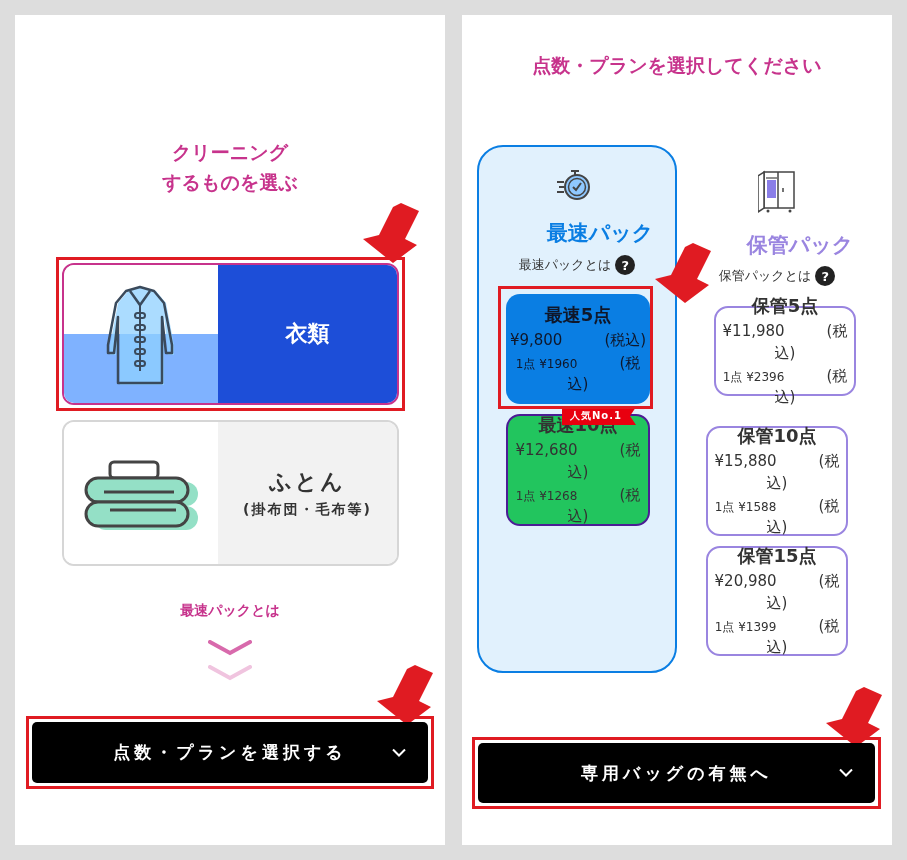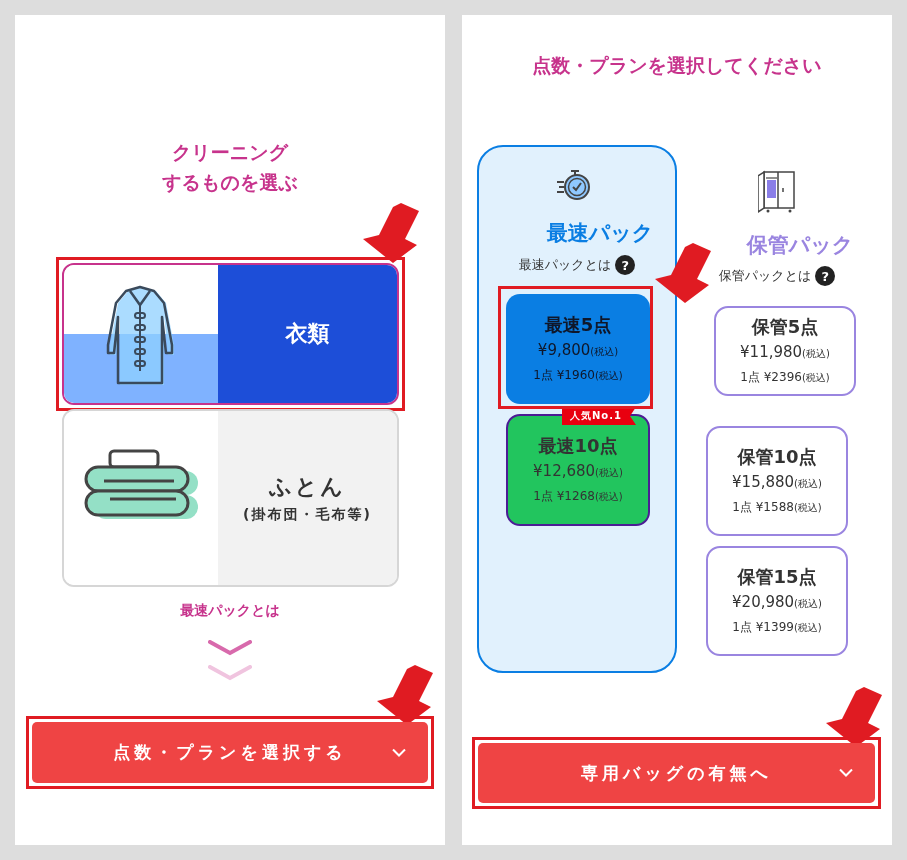--- a/index.html
+++ b/index.html
@@ -9,54 +9,54 @@
   .panel { position: absolute; top: 15px; width: 430px; height: 830px; background: #ffffff; }
   #panel-left { left: 15px; }
   #panel-right { left: 462px; }
 
   .heading { position: absolute; left: 0; width: 100%; text-align: center; color: #c7338c; font-weight: bold; }
 
   
   #left-heading { top: 122px; font-size: 19px; line-height: 30px; }
   .cat-card { position: absolute; left: 47px; width: 337px; height: 142px; border-radius: 12px; overflow: hidden; display: flex; }
   #card-clothes { top: 248px; border: 2px solid #c7338c; }
-  #card-futon { top: 394px; height: 178px; border: 2px solid #d6d6d6; }
+  #card-futon { top: 405px; height: 146px; border: 2px solid #d6d6d6; }
   .cat-img { width: 154px; height: 100%; position: relative; background: #ffffff; }
   #card-clothes .cat-img::after { content: ""; position: absolute; left: 0; right: 0; bottom: 0; height: 50%; background: #7fb2ff; }
   .cat-label { flex: 1; display: flex; flex-direction: column; align-items: center; justify-content: center; font-weight: bold; }
   #card-clothes .cat-label { background: #1d4ed8; color: #fff; font-size: 22px; }
   #card-futon .cat-label { background: #f2f2f2; color: #333; }
   .futon-title { font-size: 22px; letter-spacing: 3px; }
   .futon-sub { font-size: 14px; letter-spacing: 2px; margin-top: 4px; }
   .cat-img svg { position: absolute; z-index: 2; }
 
   #scroll-hint { position: absolute; top: 587px; left: 0; width: 100%; text-align: center; font-size: 14px; font-weight: bold; color: #c7338c; }
   .chev { position: absolute; left: 193px; width: 44px; height: 16px; }
   .chev svg { display: block; }
 
   .cta-outline { position: absolute; border: 3px solid #e01b22; }
-  .cta { position: absolute; background: #ef4444; border-radius: 5px; color: #fff; font-weight: bold; font-size: 17px; letter-spacing: 4px; display: flex; align-items: center; justify-content: center; }
+  .cta { position: absolute; background: #000000; border-radius: 5px; color: #fff; font-weight: bold; font-size: 17px; letter-spacing: 4px; display: flex; align-items: center; justify-content: center; }
   .cta .cta-chevron { position: absolute; right: 22px; top: 50%; transform: translateY(-50%); }
 
   .red-outline { position: absolute; border: 3px solid #e01b22; pointer-events: none; }
   .red-arrow { position: absolute; width: 64px; height: 64px; pointer-events: none; }
 
   
   #right-heading { top: 38px; font-size: 19px; }
   #fast-column { position: absolute; left: 15px; top: 130px; width: 200px; height: 528px; background: #e1f1fd; border: 2px solid #0a7ee3; border-radius: 26px; }
   .pack-icon { position: absolute; }
   .pack-title { position: absolute; width: 100%; text-align: center; font-size: 21px; font-weight: bold; margin-left: 23px; }
   .pack-what { position: absolute; width: 100%; text-align: center; font-size: 13px; color: #333; display: flex; align-items: center; justify-content: center; gap: 4px; }
   .q-icon { display: inline-flex; width: 20px; height: 20px; border-radius: 50%; background: #222; color: #fff; font-size: 13px; font-weight: bold; align-items: center; justify-content: center; }
 
   .plan { position: absolute; border-radius: 14px; text-align: center; display: flex; flex-direction: column; align-items: center; justify-content: center; }
   .plan-name { font-size: 18px; font-weight: bold; line-height: 24px; }
   .plan-price { font-size: 15px; line-height: 22px; margin-top: 2px; }
   .plan-unit { font-size: 12px; line-height: 20px; margin-top: 2px; }
-  .tax { font-size: 10px; }
+  .tax { font-size: 15px; padding-left: 42px; }
   .plan.fast-selected { background: #0a7ee3; color: #0f172a; }
   .plan.fast { background: #22c55e; border: 2px solid #4c1d95; color: #333; }
   .plan.store { background: #fff; border: 2px solid #9a85e0; color: #333; }
 
   .badge { position: absolute; top: -9px; right: 18px; background: #e8000f; color: #fff; font-size: 10px; font-weight: bold; padding: 2px 8px 2px 8px; letter-spacing: 1px; }
   .badge::after { content: ""; position: absolute; right: -6px; top: 0; border-top: 9px solid #e8000f; border-bottom: 9px solid #e8000f; border-right: 6px solid transparent; }
 </style>
 </head>
 <body>
 

